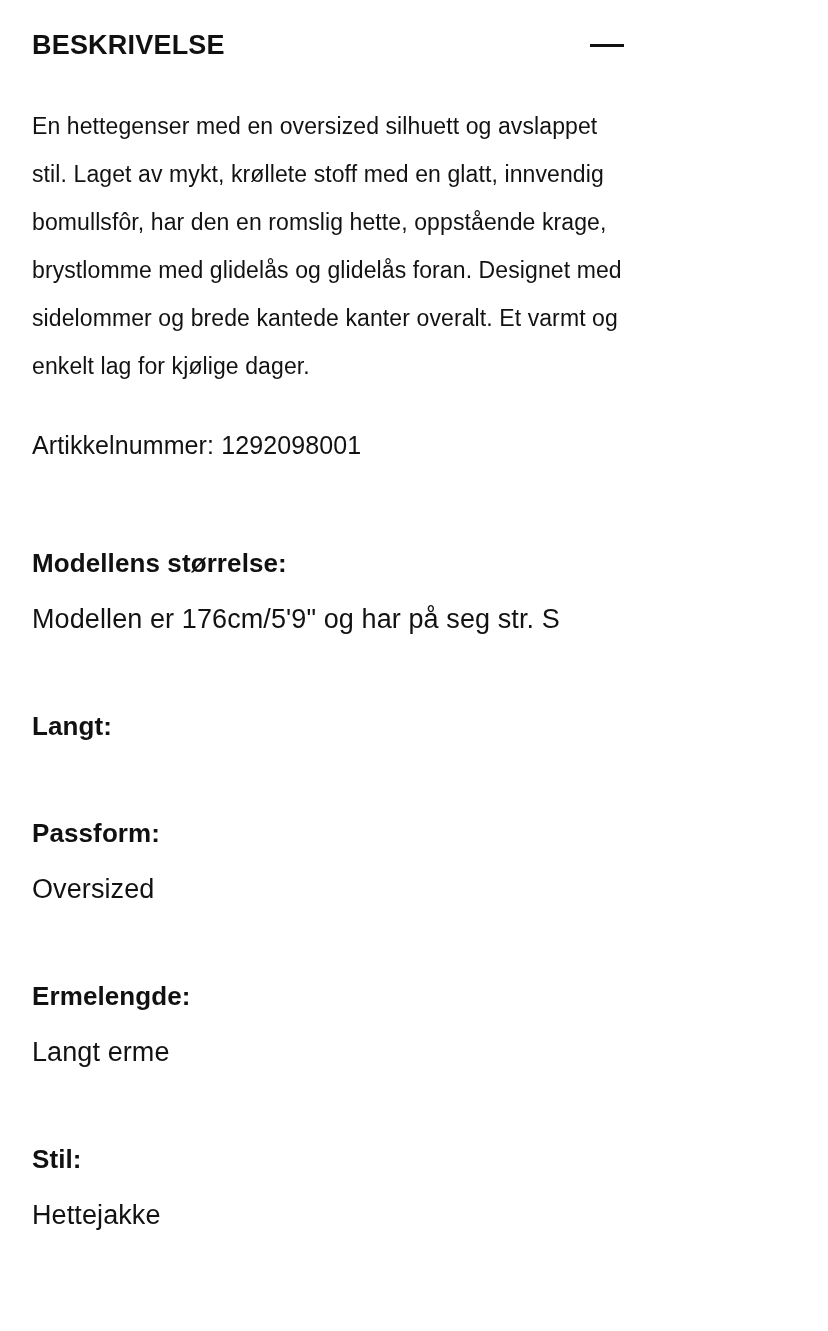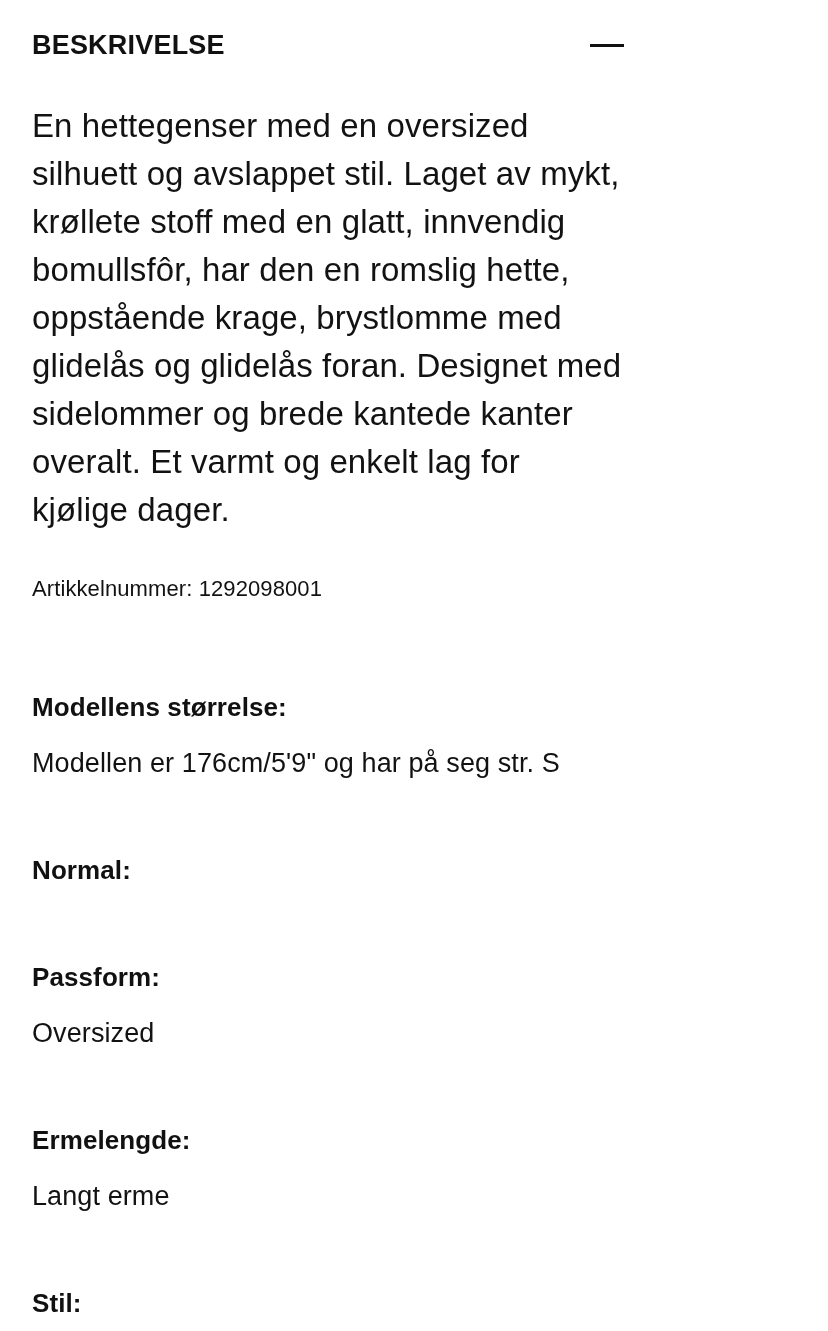--- a/index.html
+++ b/index.html
@@ -58,30 +58,30 @@
     width: 34px;
     height: 3px;
     background: #111111;
   }
 
   
   .description-body {
     padding-top: 20px;
   }
   .description-paragraph {
-    font-size: 33px;
+    font-size: 23px;
     line-height: 48px;
     color: #121212;
     margin: 0;
     max-width: 752px;
     letter-spacing: 0.1px;
   }
 
   .article-number {
-    font-size: 22px;
+    font-size: 25px;
     line-height: 34px;
     color: #121212;
     margin: 0;
     padding-top: 38px;
     letter-spacing: 0.1px;
   }
 
   
   .details-list {
     padding-top: 84px;
@@ -129,21 +129,21 @@
   </div>
 
   <div class="details-list">
 
     <div class="detail-group">
       <p class="detail-label">Modellens størrelse:</p>
       <p class="detail-value">Modellen er 176cm/5'9" og har på seg str. S</p>
     </div>
 
     <div class="detail-group">
-      <p class="detail-label">Normal:</p>
+      <p class="detail-label">Langt:</p>
     </div>
 
     <div class="detail-group">
       <p class="detail-label">Passform:</p>
       <p class="detail-value">Oversized</p>
     </div>
 
     <div class="detail-group">
       <p class="detail-label">Ermelengde:</p>
       <p class="detail-value">Langt erme</p>

